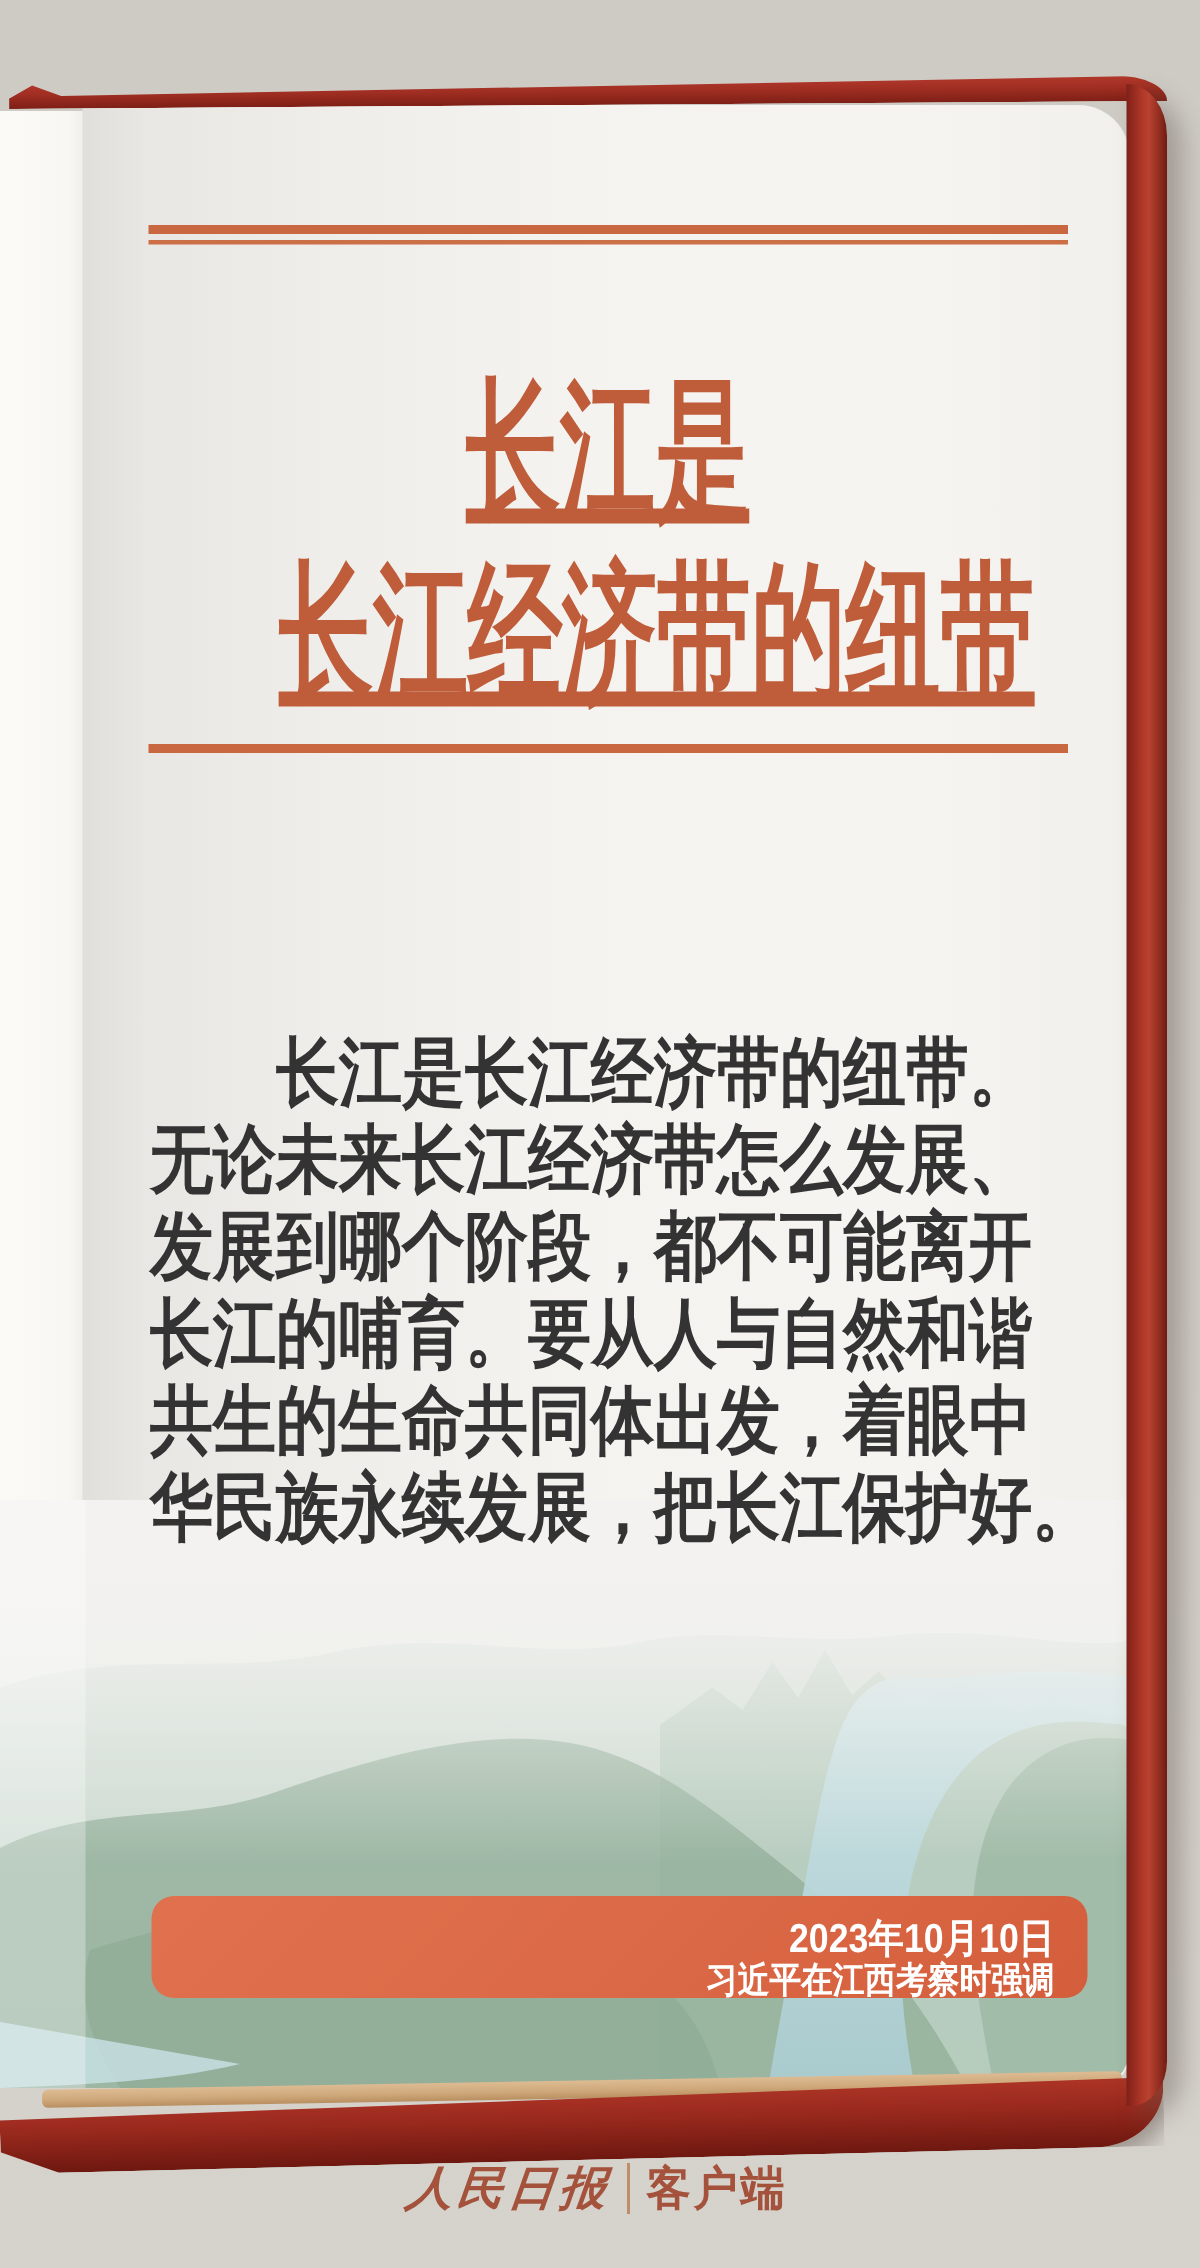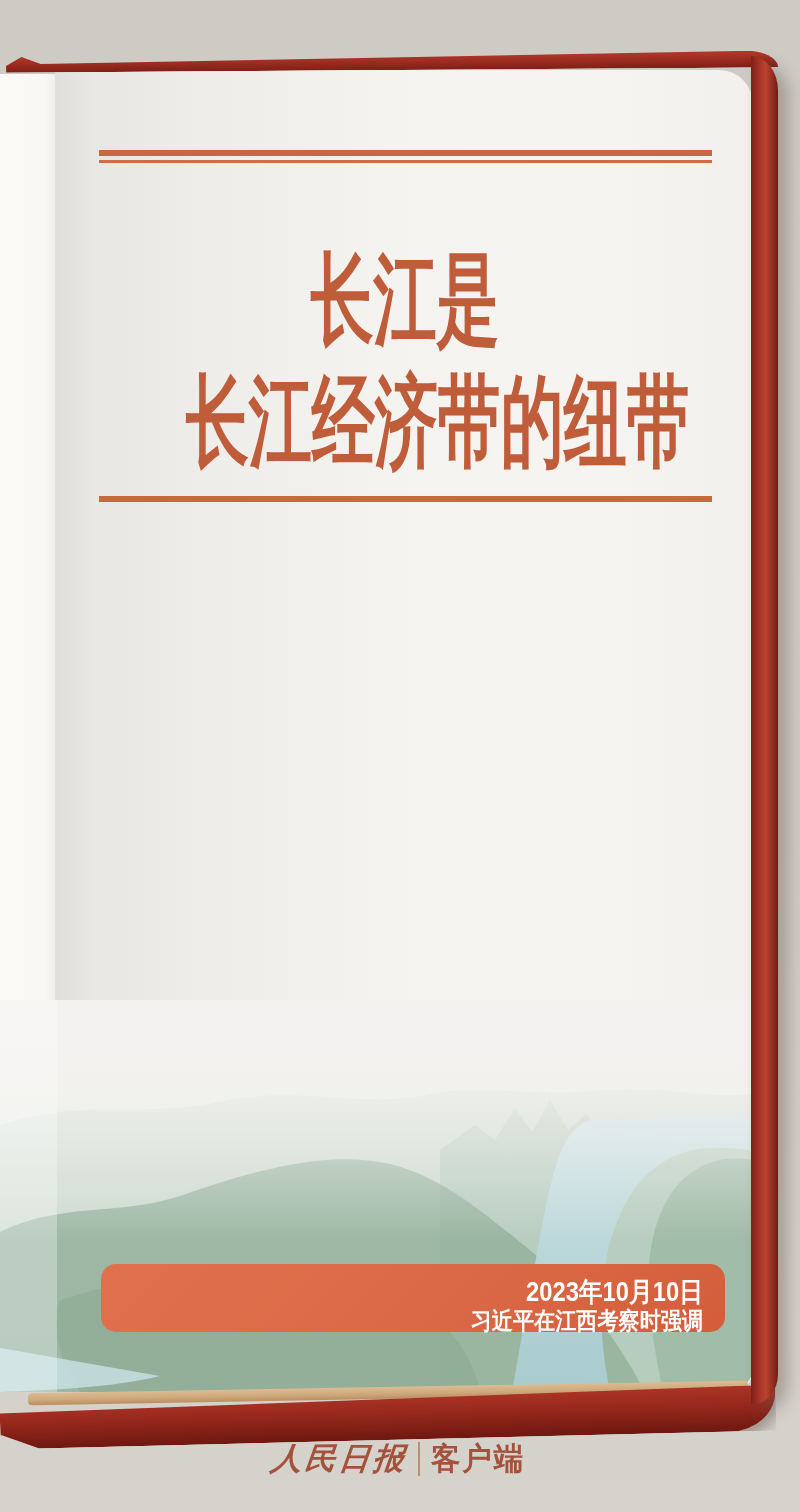--- a/index.html
+++ b/index.html
@@ -34,21 +34,21 @@
 
   
   .divider{position:absolute;left:99px;width:613px;z-index:3;}
   .divider .bar-thick{height:6px;background:#C96740;}
   .divider .bar-gap{height:4px;}
   .divider .bar-thin{height:3px;background:#CC6F47;}
   .divider-top{top:150px;}
   .divider-mid{top:496px;}
 
   .title{position:absolute;left:57px;top:240px;width:696px;text-align:center;z-index:3;
-         color:#BF5D3B;font-family:"Liberation Serif","DejaVu Serif",serif;font-weight:700;}
+         color:#BF5D3B;font-family:"Liberation Serif","DejaVu Serif",serif;font-weight:700;text-decoration:underline;}
   .title-line{font-size:100px;line-height:122px;white-space:nowrap;
               transform:scaleX(0.63);transform-origin:center;}
 
   .quote{position:absolute;left:100px;top:686px;width:620px;z-index:3;
          color:#333333;font-family:"Liberation Serif","DejaVu Serif",serif;font-weight:700;}
   .quote-line{font-size:50px;line-height:58px;white-space:nowrap;
               transform:scaleX(0.84);transform-origin:left center;}
 
   
   .photo{position:absolute;left:0;top:1000px;width:753px;height:392px;z-index:2;
@@ -122,20 +122,28 @@
 
   <div class="title">
     <div class="title-line">长江是</div>
     <div class="title-line">长江经济带的纽带</div>
   </div>
 
   <div class="divider divider-mid">
     <div class="bar-thick"></div>
   </div>
 
+  <div class="quote">
+    <div class="quote-line">　　长江是长江经济带的纽带。</div>
+    <div class="quote-line">无论未来长江经济带怎么发展、</div>
+    <div class="quote-line">发展到哪个阶段，都不可能离开</div>
+    <div class="quote-line">长江的哺育。要从人与自然和谐</div>
+    <div class="quote-line">共生的生命共同体出发，着眼中</div>
+    <div class="quote-line">华民族永续发展，把长江保护好。</div>
+  </div>
 
   <div class="badge">
     <div class="badge-date">2023年10月10日</div>
     <div class="badge-attribution">习近平在江西考察时强调</div>
   </div>
 
   <div class="page-stack"></div>
   <div class="cover-bottom"></div>
   <div class="cover-top"></div>
   <div class="cover-right"></div>

